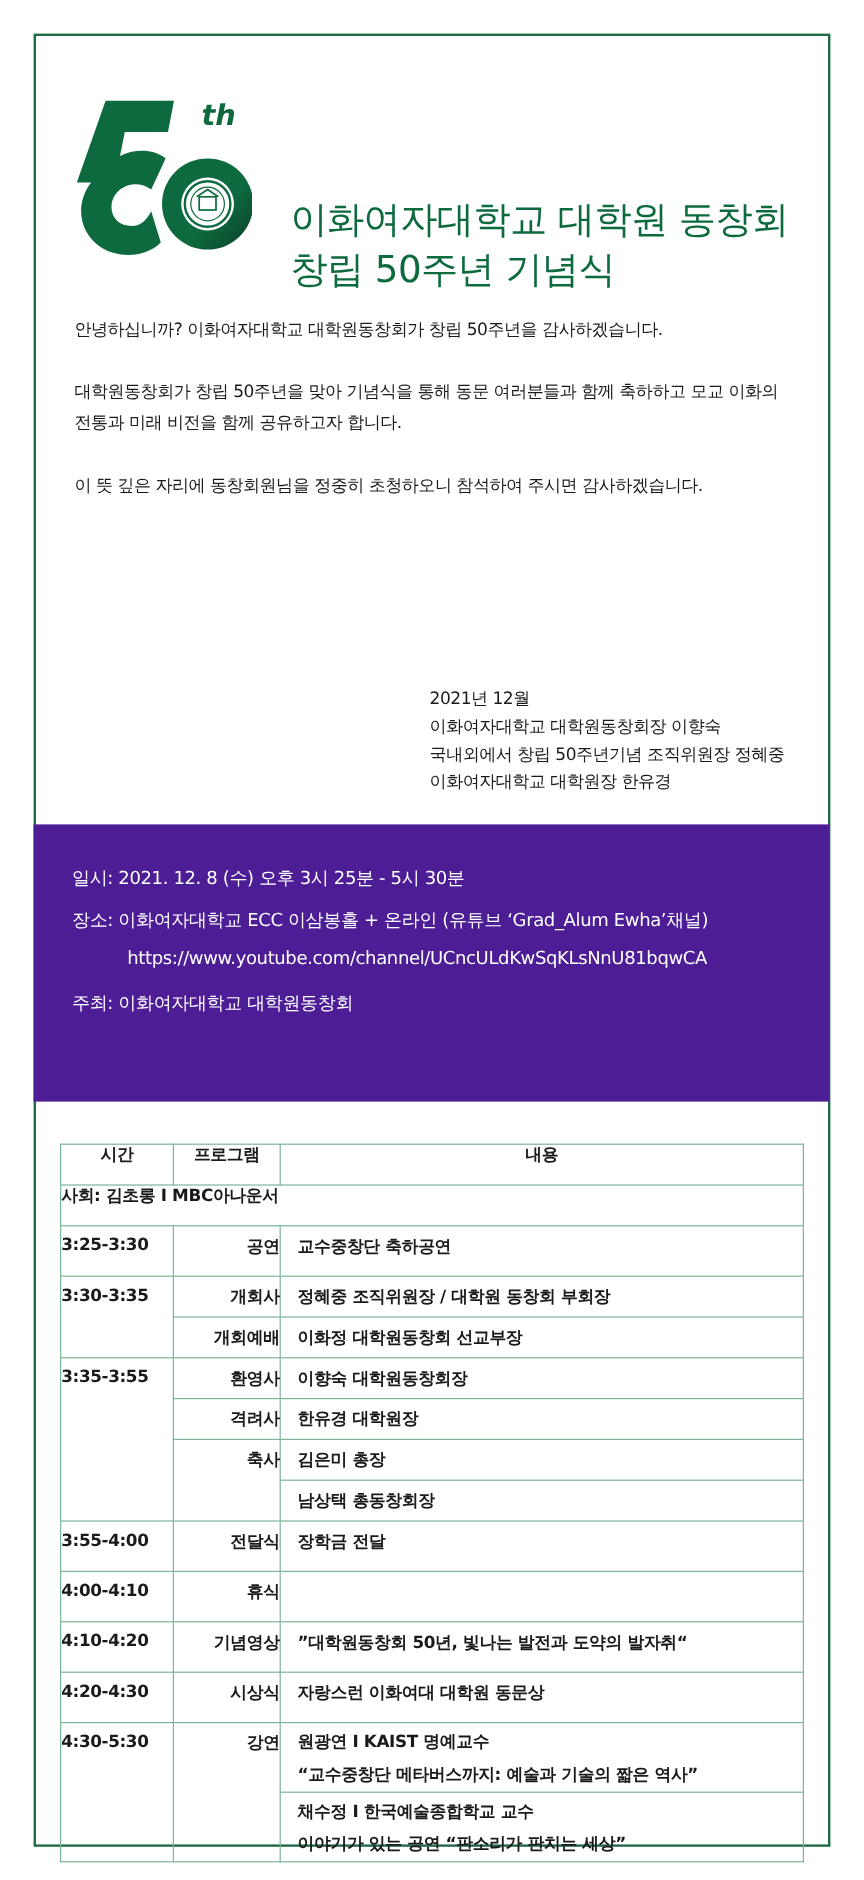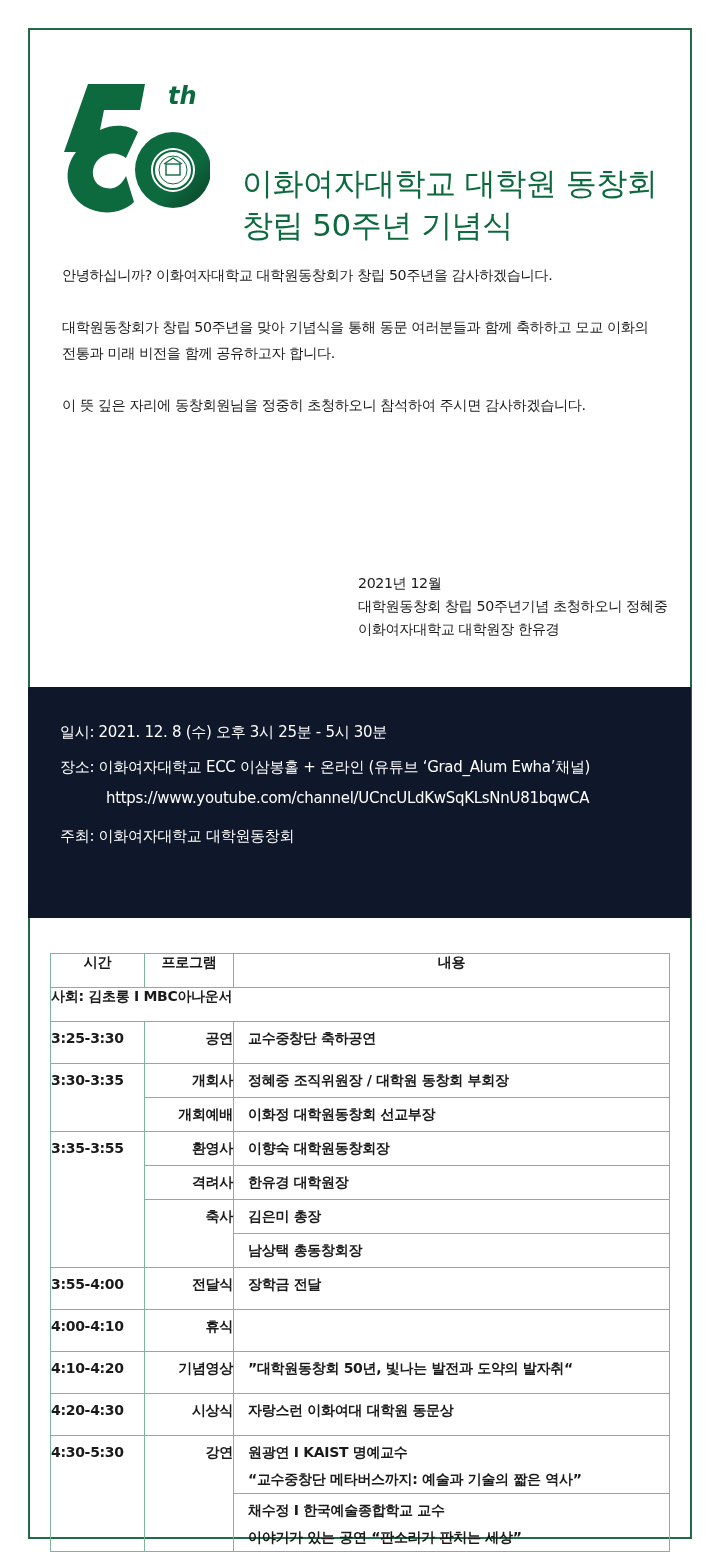--- a/index.html
+++ b/index.html
@@ -15,21 +15,21 @@
   
   .logo { position: absolute; left: 60px; top: 78px; width: 150px; height: 140px; }
   .title-block { position: absolute; left: 242px; top: 118px; color: #0d6a3f; margin-top: 44px; }
   .title-line { font-size: 31px; line-height: 42px; letter-spacing: -0.5px; white-space: nowrap; }
   
   .letter { position: absolute; left: 62px; top: 262px; width: 610px; font-size: 14.2px; line-height: 26px; letter-spacing: -0.4px; }
   .letter p { margin: 0 0 26px 0; }
   .sign { position: absolute; left: 318px; top: 572px; font-size: 14.2px; line-height: 23px; letter-spacing: -0.4px; margin-left: 40px; }
   
   .band {
-    position: absolute; left: 28px; top: 687px; width: 663px; height: 231px; background: #0f172a; color: #ffffff;
+    position: absolute; left: 28px; top: 687px; width: 663px; height: 231px; background: #4c1d95; color: #ffffff;
   }
   .band-line { position: absolute; left: 32px; font-size: 15px; letter-spacing: -0.3px; white-space: nowrap; }
   
   table.sched {
     position: absolute; left: 50px; top: 953px; width: 620px; border-collapse: collapse;
     font-size: 14px; letter-spacing: -0.3px; font-weight: bold;
   }
   table.sched td { border: 1.5px solid #7cb59a; padding: 0; height: 33px; vertical-align: top; }
   .c-time { width: 93px; text-align: left; padding-top: 8px !important; }
   .c-prog { width: 88px; text-align: right; }
@@ -73,21 +73,22 @@
 </div>
 
 <div class="letter">
   <p>안녕하십니까? 이화여자대학교 대학원동창회가 창립 50주년을 감사하겠습니다.</p>
   <p style="width:595px;">대학원동창회가 창립 50주년을 맞아 기념식을 통해 동문 여러분들과 함께 축하하고 모교 이화의 전통과 미래 비전을 함께 공유하고자 합니다.</p>
   <p>이 뜻 깊은 자리에 동창회원님을 정중히 초청하오니 참석하여 주시면 감사하겠습니다.</p>
 </div>
 
 <div class="sign">
   <div>2021년 12월</div>
-  <div>대학원동창회 창립 50주년기념 초청하오니 정혜중</div>
+  <div>이화여자대학교 대학원동창회장 이향숙</div>
+  <div>국내외에서 창립 50주년기념 조직위원장 정혜중</div>
   <div>이화여자대학교 대학원장 한유경</div>
 </div>
 
 <div class="band">
   <div class="band-line" style="top:36px;">일시: 2021. 12. 8 (수) 오후 3시 25분 - 5시 30분</div>
   <div class="band-line" style="top:71px;">장소: 이화여자대학교 ECC 이삼봉홀 + 온라인 (유튜브 ‘Grad_Alum Ewha’채널)</div>
   <div class="band-line" style="top:102px; left:78px;">https://www.youtube.com/channel/UCncULdKwSqKLsNnU81bqwCA</div>
   <div class="band-line" style="top:140px;">주최: 이화여자대학교 대학원동창회</div>
 </div>
 

